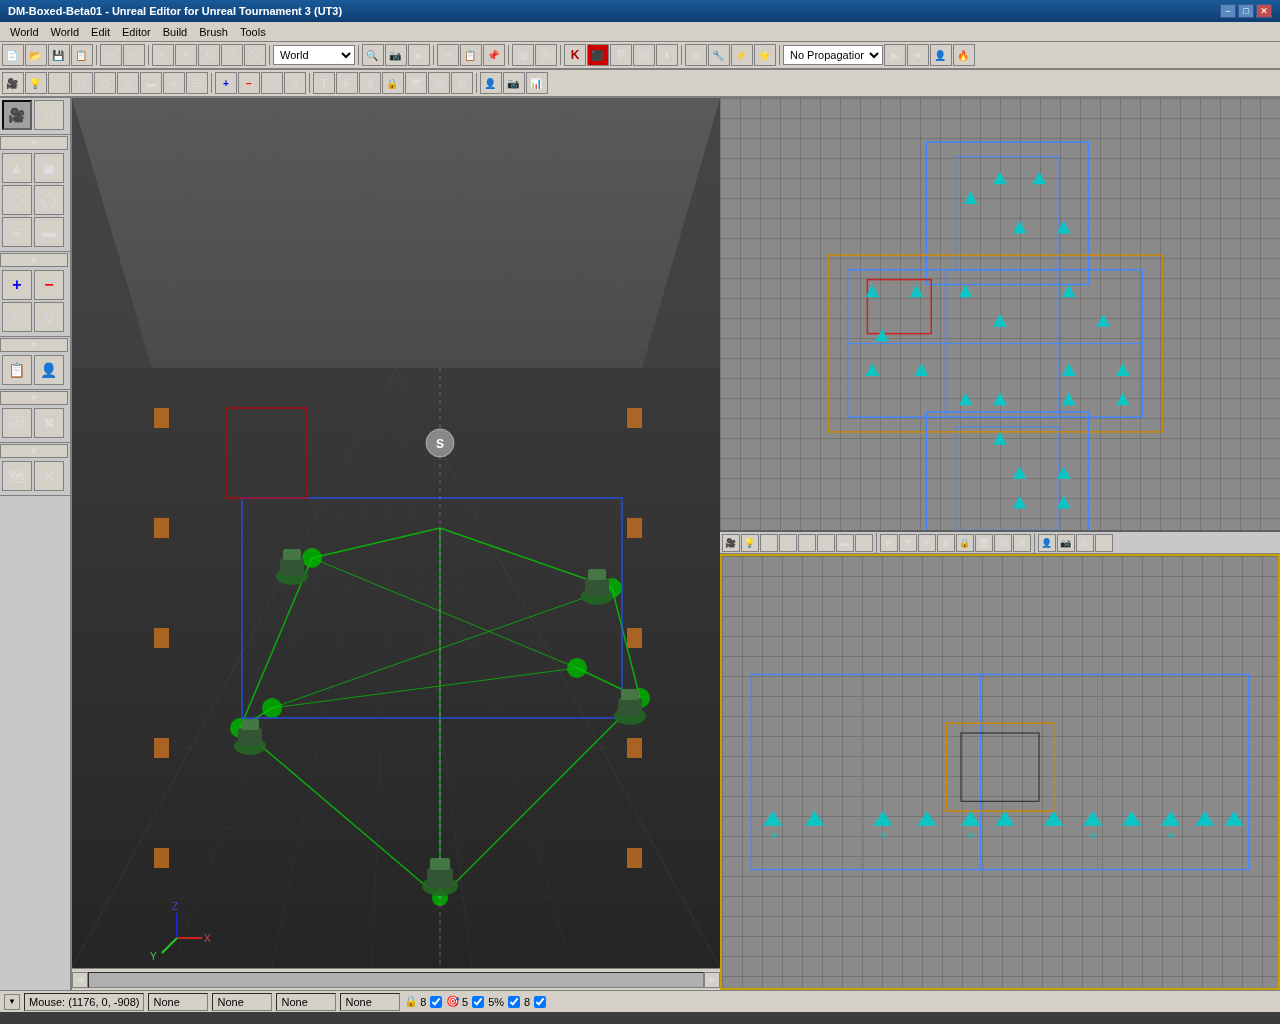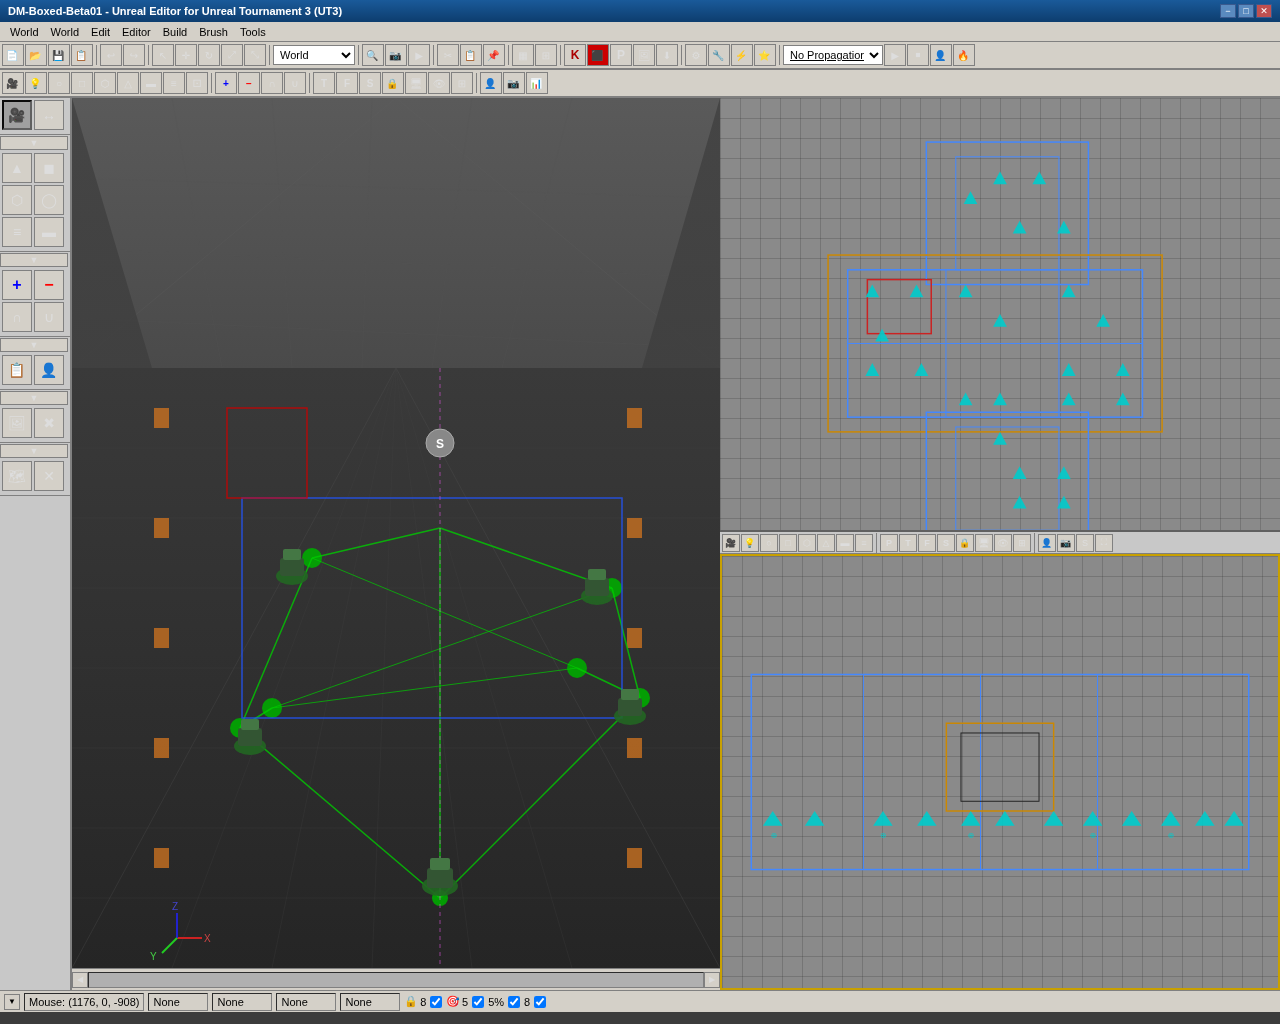--- a/index.html
+++ b/index.html
@@ -370,21 +370,21 @@
     <div class="tb-btn" style="font-weight:bold;font-size:12px;">P</div>
     <div class="tb-btn">🖼</div>
     <div class="tb-btn">⬇</div>
     <div class="tb-sep"></div>
     <div class="tb-btn">⚙</div>
     <div class="tb-btn">🔧</div>
     <div class="tb-btn">⚡</div>
     <div class="tb-btn">⭐</div>
     <div class="tb-sep"></div>
 
-    <select class="tb-dropdown" style="width:100px;text-decoration:underline;">
+    <select class="tb-dropdown" style="width:100px;">
       <option>No Propagation</option>
     </select>
     <div class="tb-btn">▶</div>
     <div class="tb-btn">⏹</div>
     <div class="tb-btn">👤</div>
     <div class="tb-btn">🔥</div>
   </div>
 </div>
 
 <div id="toolbar2">

